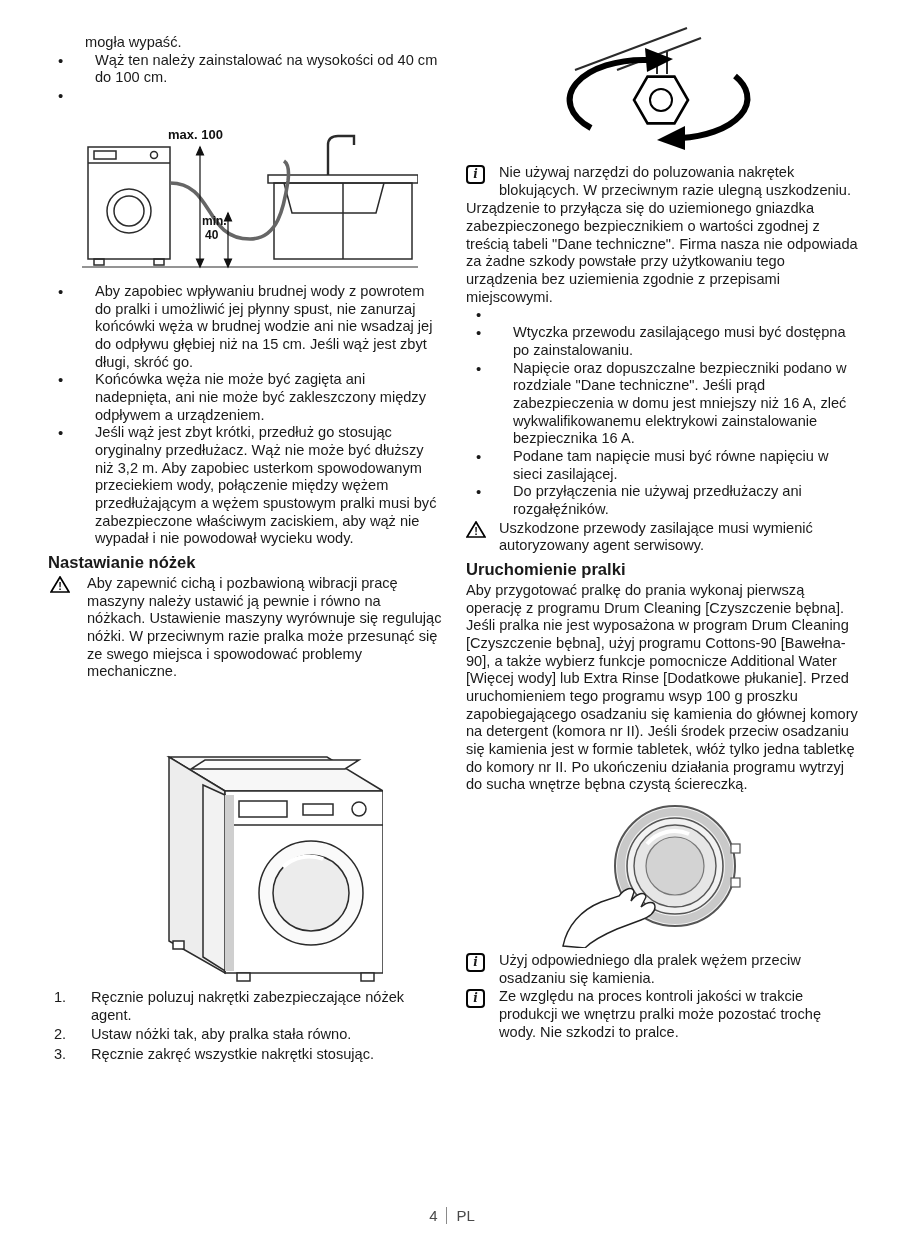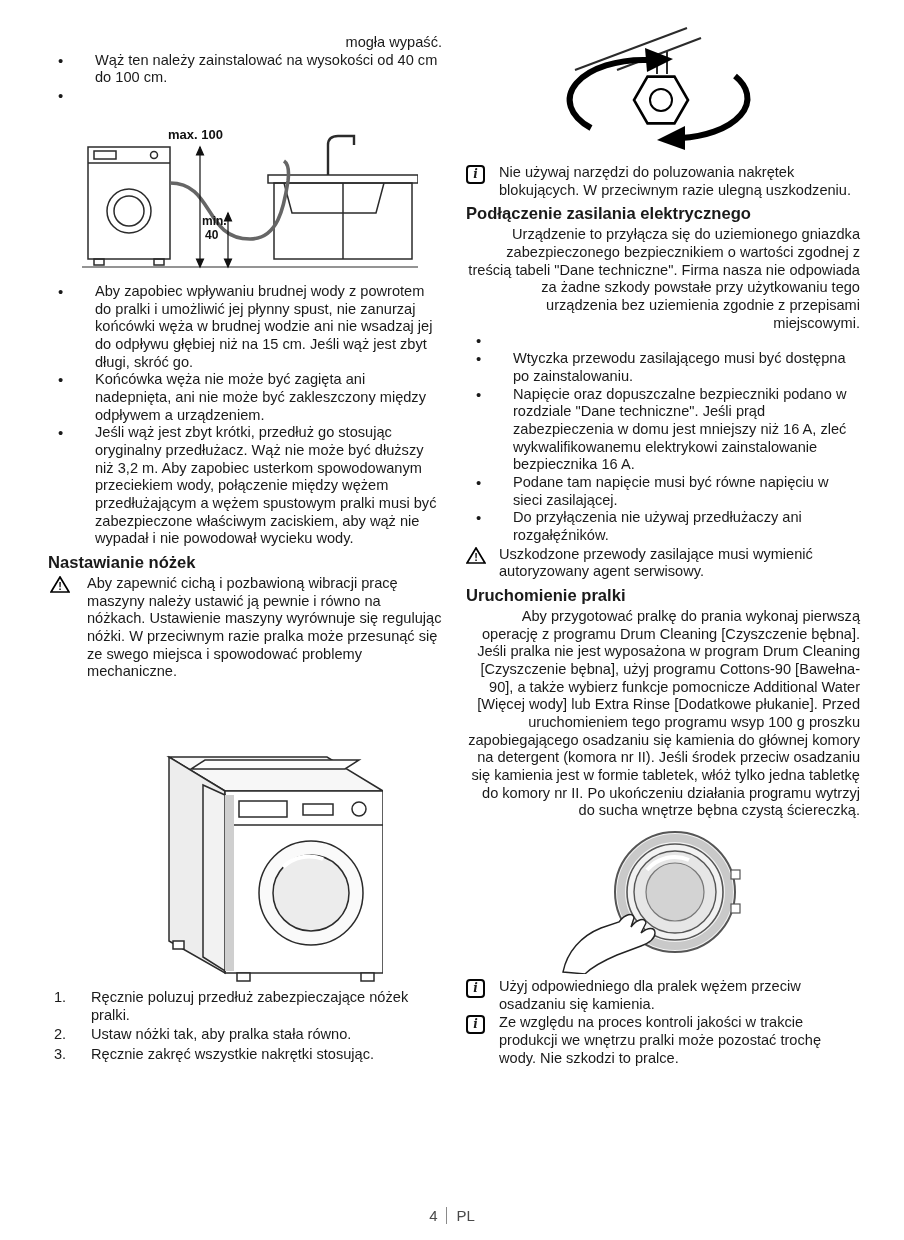--- a/index.html
+++ b/index.html
@@ -1,21 +1,21 @@
 <!DOCTYPE html>
 <html><head>
 <meta charset="utf-8">
 <style>
   html,body{margin:0;padding:0;background:#ffffff;}
   .page{position:relative;width:904px;height:1240px;background:#fff;
         font-family:"Liberation Sans",sans-serif;color:#1a1a1a;overflow:hidden;}
   .col{position:absolute;font-size:14.6px;line-height:1.21;}
   .col-left{left:48px;top:34px;width:394px;}
   .col-right{left:466px;top:26px;width:394px;}
-  p{margin:0;text-align:right;}
+  p{margin:0;}
   .h1{font-size:16.6px;font-weight:700;margin:5px 0 2px;}
   .li{display:flex;}
   .li .dot{flex:0 0 37px;padding-left:10px;font-size:15px;}
   .li .txt{flex:1;}
   .cont{padding-left:37px;}
   .note{display:flex;margin:1px 0;}
   .note .icw{flex:0 0 37px;padding-left:2px;padding-top:1px;}
   .note-r .icw{flex:0 0 33px;padding-left:0;}
   .step{display:flex;margin:2px 0;}
   .step .num{flex:0 0 37px;padding-left:6px;}
@@ -125,21 +125,21 @@
           <rect x="130" y="282" width="13" height="8" fill="#fff"></rect>
           <rect x="254" y="282" width="13" height="8" fill="#fff"></rect>
           <rect x="66" y="250" width="11" height="8" fill="#fff"></rect>
         </g>
         <path d="M176,176 A38,38 0 0 1 216,168" fill="none" stroke="#fff" stroke-width="4"></path>
       </svg>
     </div>
 
     <div class="step">
       <span class="num">1.</span>
-      <span class="txt">Ręcznie poluzuj przedłuż zabezpieczające nóżek pralki.</span>
+      <span class="txt">Ręcznie poluzuj nakrętki zabezpieczające nóżek agent.</span>
     </div>
     <div class="step">
       <span class="num">2.</span>
       <span class="txt">Ustaw nóżki tak, aby pralka stała równo.</span>
     </div>
     <div class="step">
       <span class="num">3.</span>
       <span class="txt">Ręcznie zakręć wszystkie nakrętki stosując.</span>
     </div>
   </div>
@@ -165,21 +165,20 @@
       </svg>
     </div>
 
     <div class="note note-r">
       <span class="icw">
         <span class="info-ic">i</span>
       </span>
       <span class="txt">Nie używaj narzędzi do poluzowania nakrętek blokujących. W przeciwnym razie ulegną uszkodzeniu.</span>
     </div>
 
-    <div class="h1">Podłączenie zasilania elektrycznego</div>
     <p>Urządzenie to przyłącza się do uziemionego gniazdka zabezpieczonego bezpiecznikiem o wartości zgodnej z treścią tabeli "Dane techniczne". Firma nasza nie odpowiada za żadne szkody powstałe przy użytkowaniu tego urządzenia bez uziemienia zgodnie z przepisami miejscowymi.</p>
 
     <div class="li">
       <span class="dot">•</span>
     </div>
     <div class="li">
       <span class="dot">•</span>
       <span class="txt">Wtyczka przewodu zasilającego musi być dostępna po zainstalowaniu.</span>
     </div>
     <div class="li">

